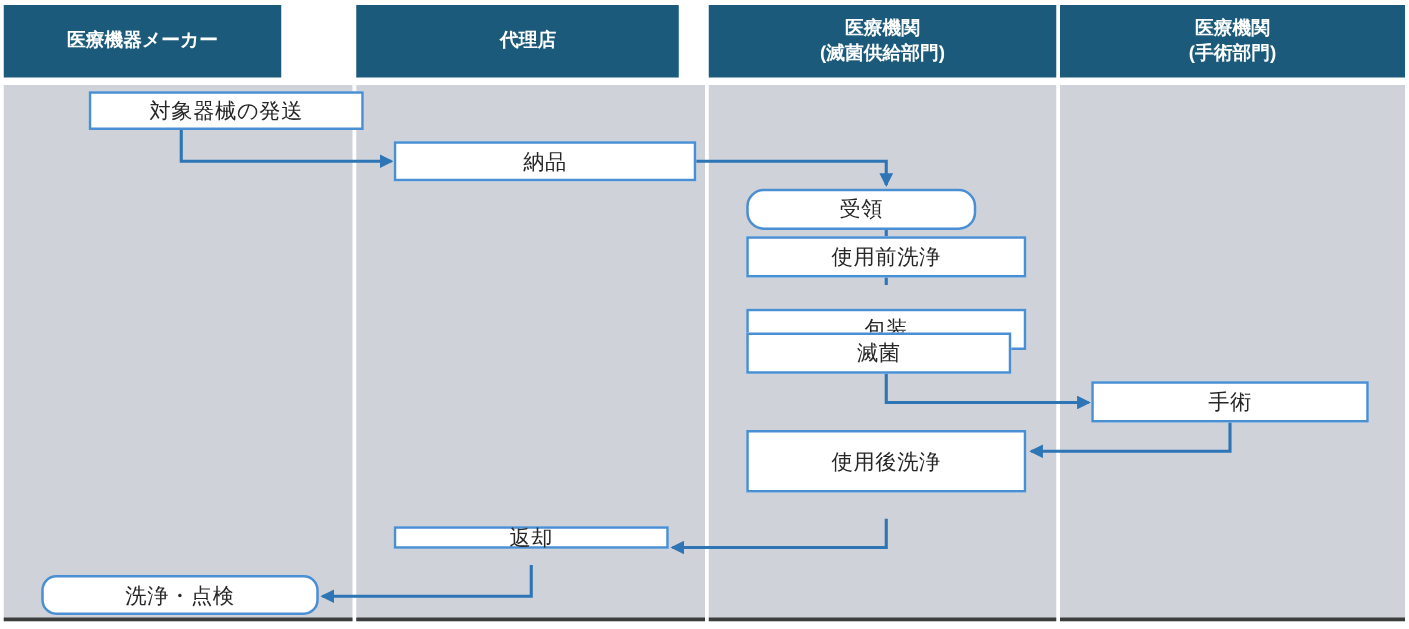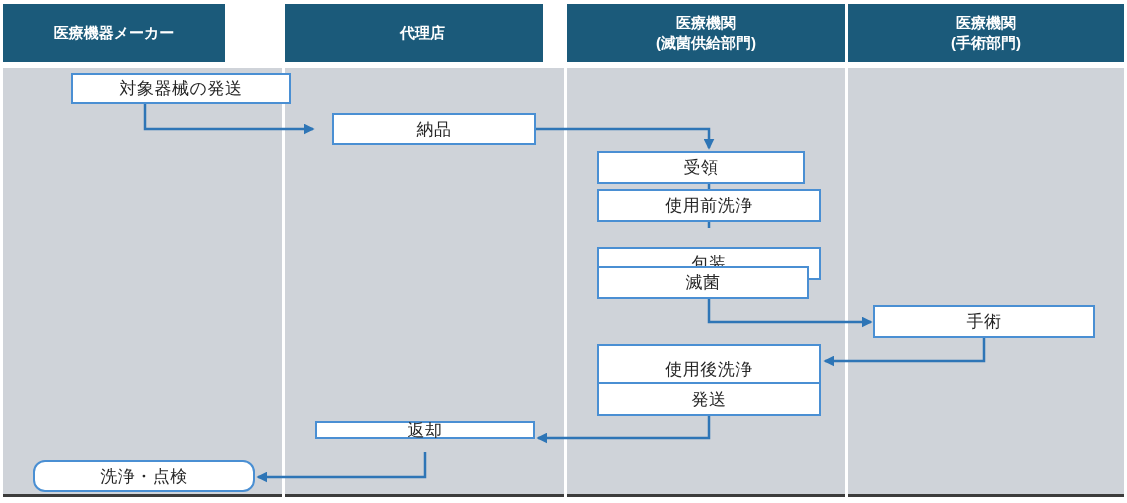--- a/index.html
+++ b/index.html
@@ -86,24 +86,23 @@
     <path class="edge" d="M709,221 V228"></path>
     <path class="edge" d="M709,259 V267"></path>
     <path class="edge" d="M709,298 V322 H871" marker-end="url(#ah)"></path>
     <path class="edge" d="M984,337 V361 H825" marker-end="url(#ah)"></path>
     <path class="edge" d="M709,377 V383"></path>
     <path class="edge" d="M709,415 V438 H538" marker-end="url(#ah)"></path>
     <path class="edge" d="M425,452 V477 H258" marker-end="url(#ah)"></path>
   </svg>
 
   <div class="box" style="left:35px;top:73px;width:220px;height:31px;margin-left:36px;">対象器械の発送</div>
-  <div class="box" style="left:332px;top:113px;width:204px;height:32px;">納品</div>
-  <div class="box" style="left:597px;top:151px;width:208px;height:33px;">受領</div>
+  <div class="box" style="left:315px;top:113px;width:242px;height:32px;">納品</div>
+  <div class="box" style="left:597px;top:151px;width:184px;height:33px;border-radius:14px;">受領</div>
   <div class="box" style="left:597px;top:189px;width:224px;height:33px;">使用前洗浄</div>
   <div class="box" style="left:597px;top:227px;width:224px;height:33px;margin-top:20px;">包装</div>
   <div class="box" style="left:597px;top:266px;width:212px;height:33px;">滅菌</div>
   <div class="box" style="left:873px;top:305px;width:222px;height:33px;">手術</div>
   <div class="box" style="left:597px;top:344px;width:224px;height:50px;">使用後洗浄</div>
-  <div class="box" style="left:597px;top:382px;width:224px;height:34px;">発送</div>
   <div class="box" style="left:315px;top:421px;width:220px;height:18px;">返却</div>
   <div class="box" style="left:33px;top:460px;width:222px;height:32px;border-radius:12px;">洗浄・点検</div>
 
 </div>
 
 </body></html>

